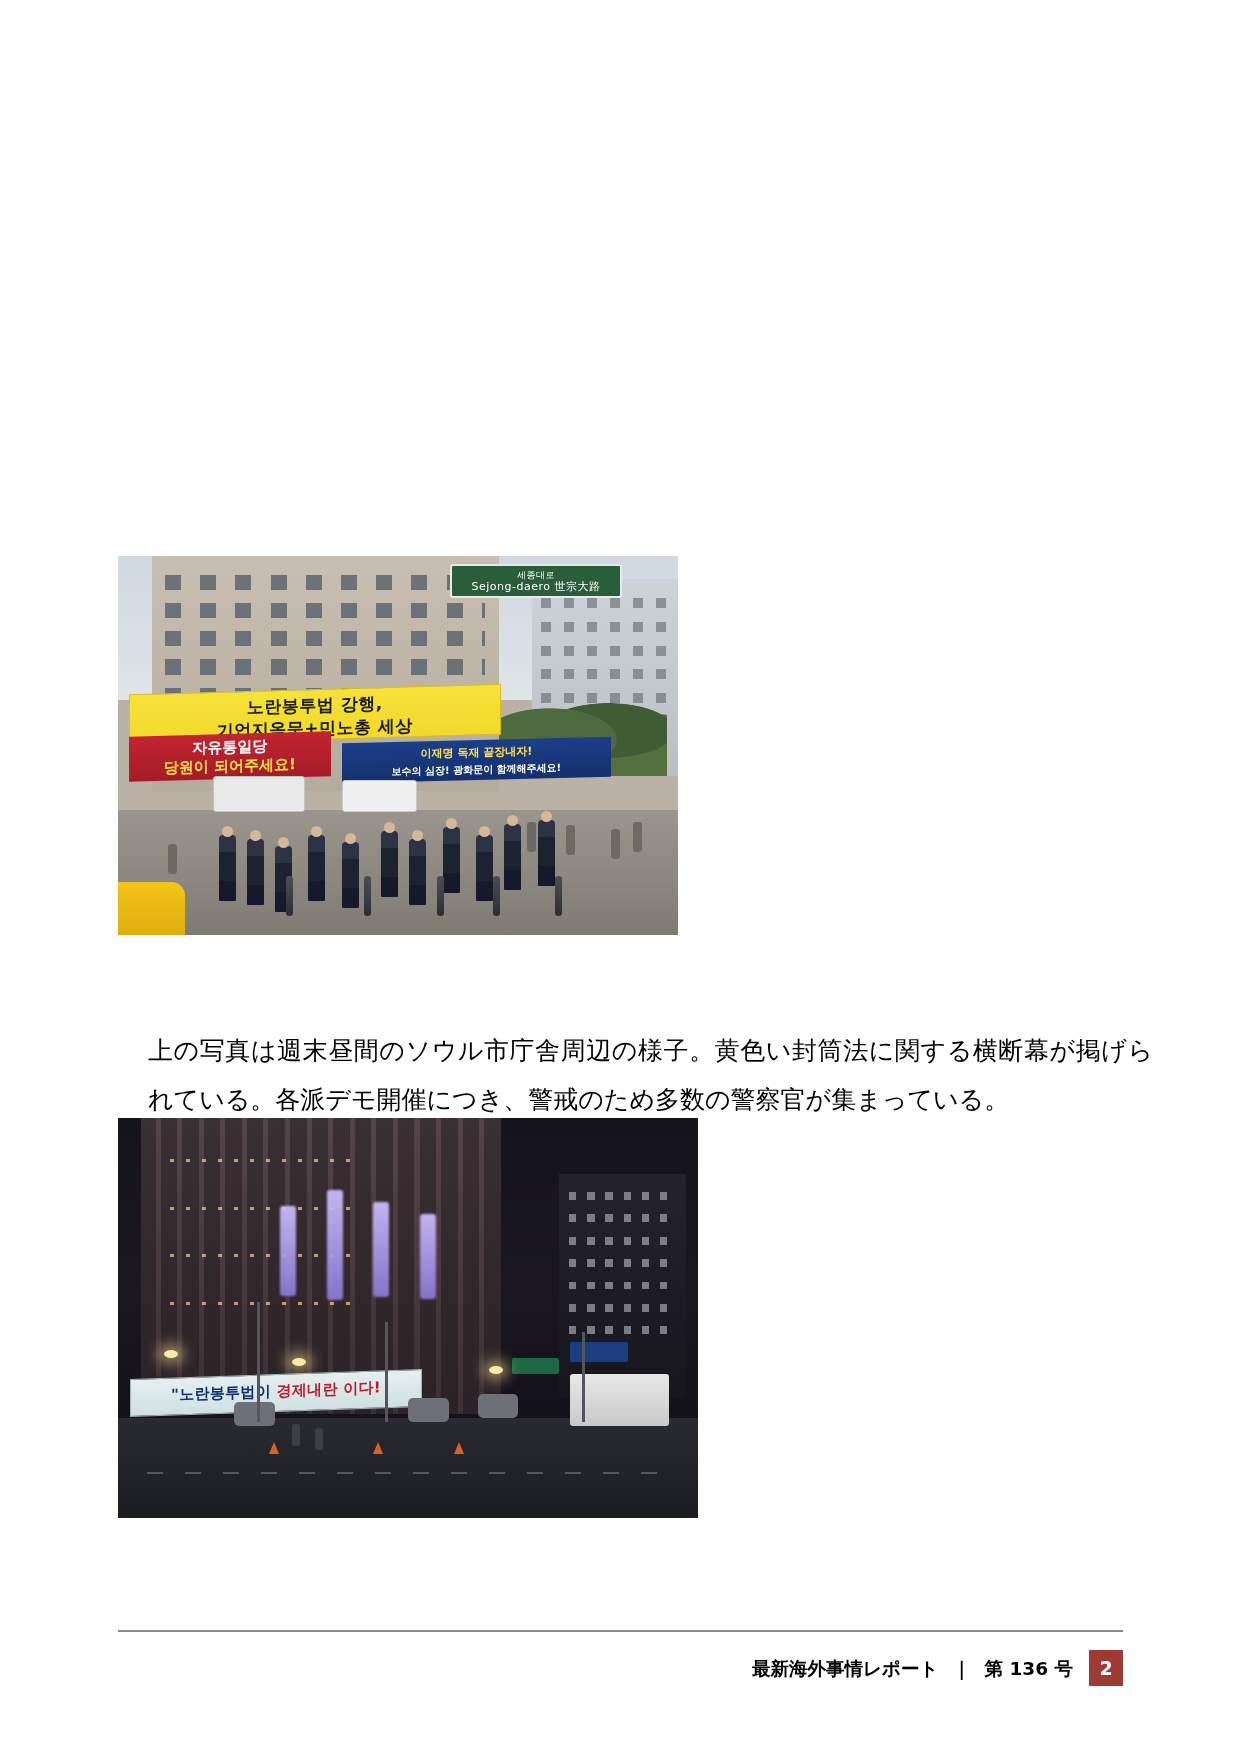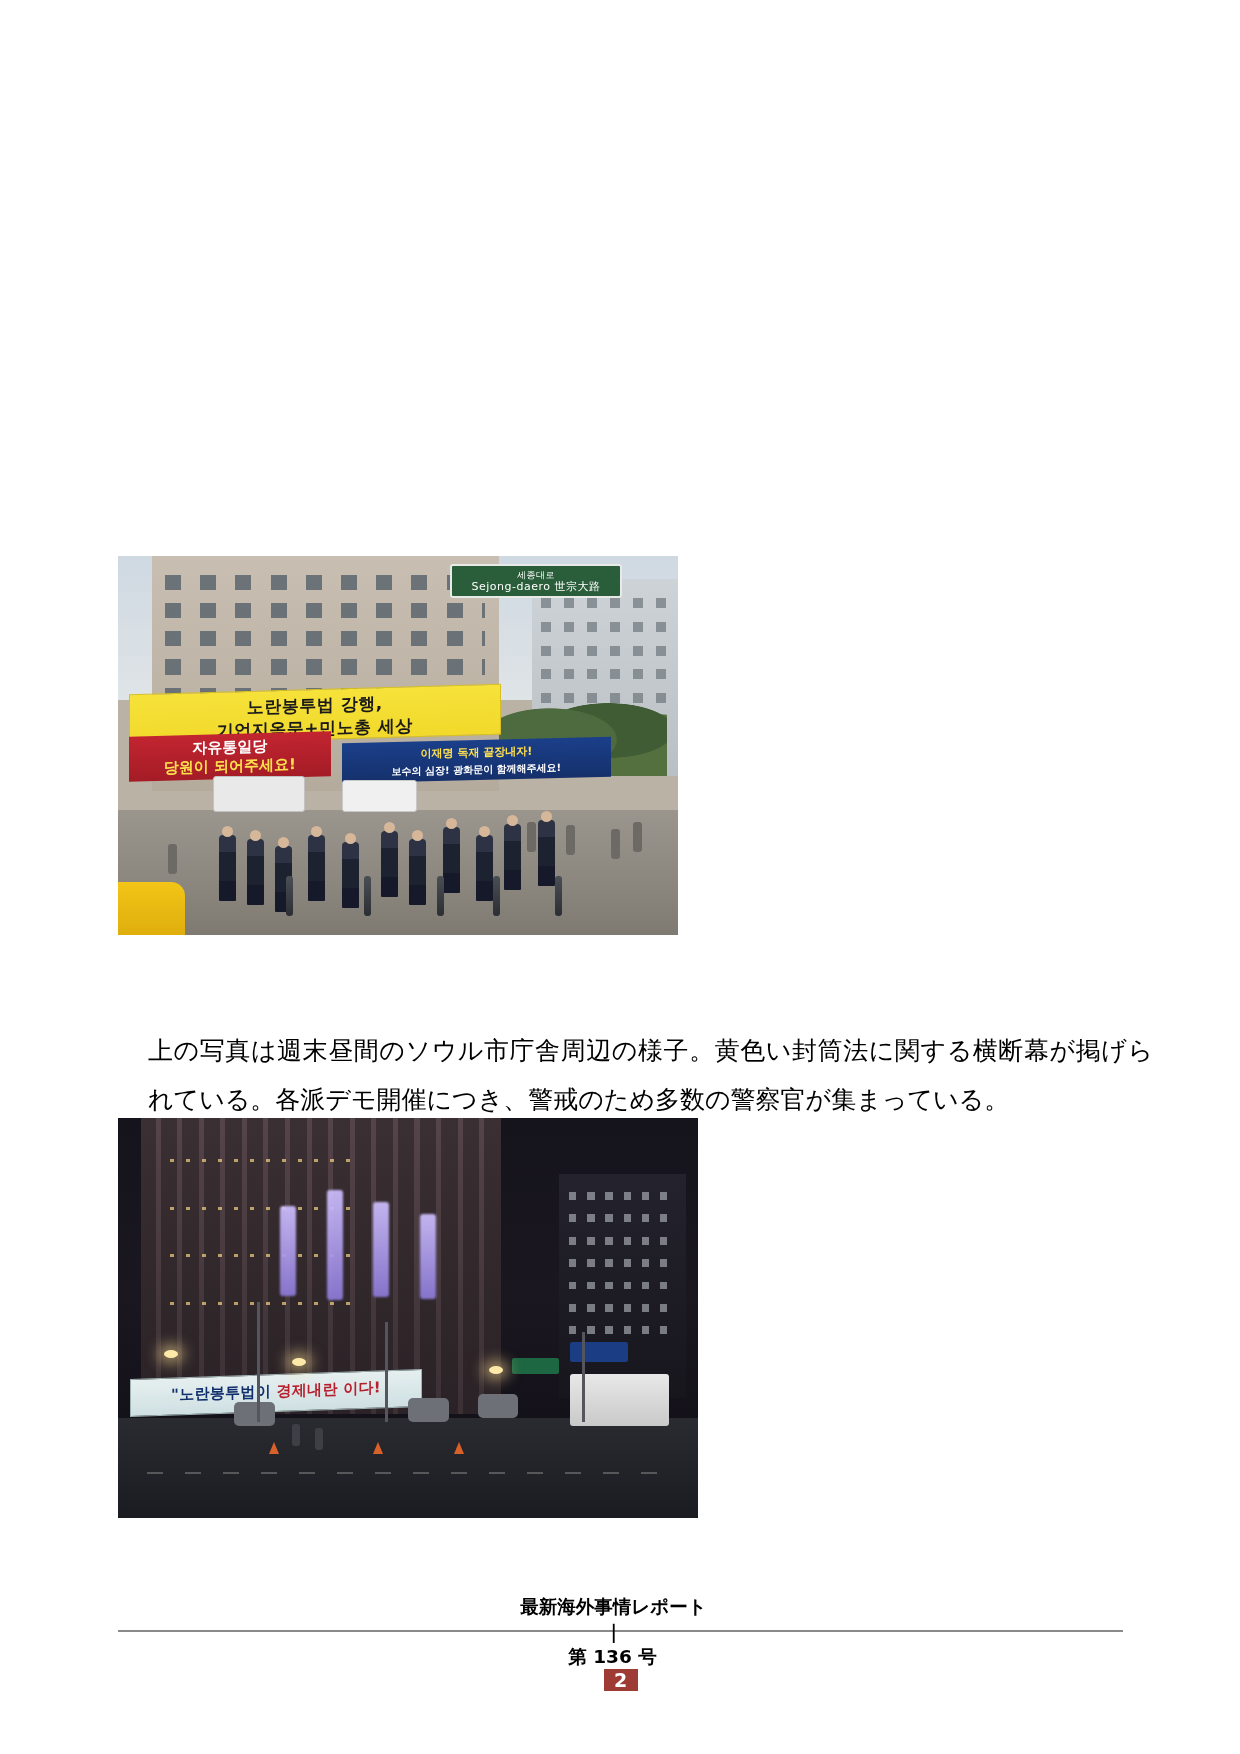--- a/index.html
+++ b/index.html
@@ -117,21 +117,20 @@
     left: 118px;
     top: 1645px;
     width: 1005px;
     height: 46px;
     display: flex;
     align-items: center;
     justify-content: flex-end;
     font-family: "DejaVu Sans", "Liberation Sans", sans-serif;
     font-size: 18.5px;
     font-weight: bold;
-    flex-direction: column;
   }
   .footer .ftext { margin-right: 14px; }
   .footer .fsep { margin-right: 14px; color: #000; }
   .footer .fissue { margin-right: 16px; }
   .page-badge {
     background: #9d3b34;
     color: #ffffff;
     width: 34px;
     height: 36px;
     display: flex;

